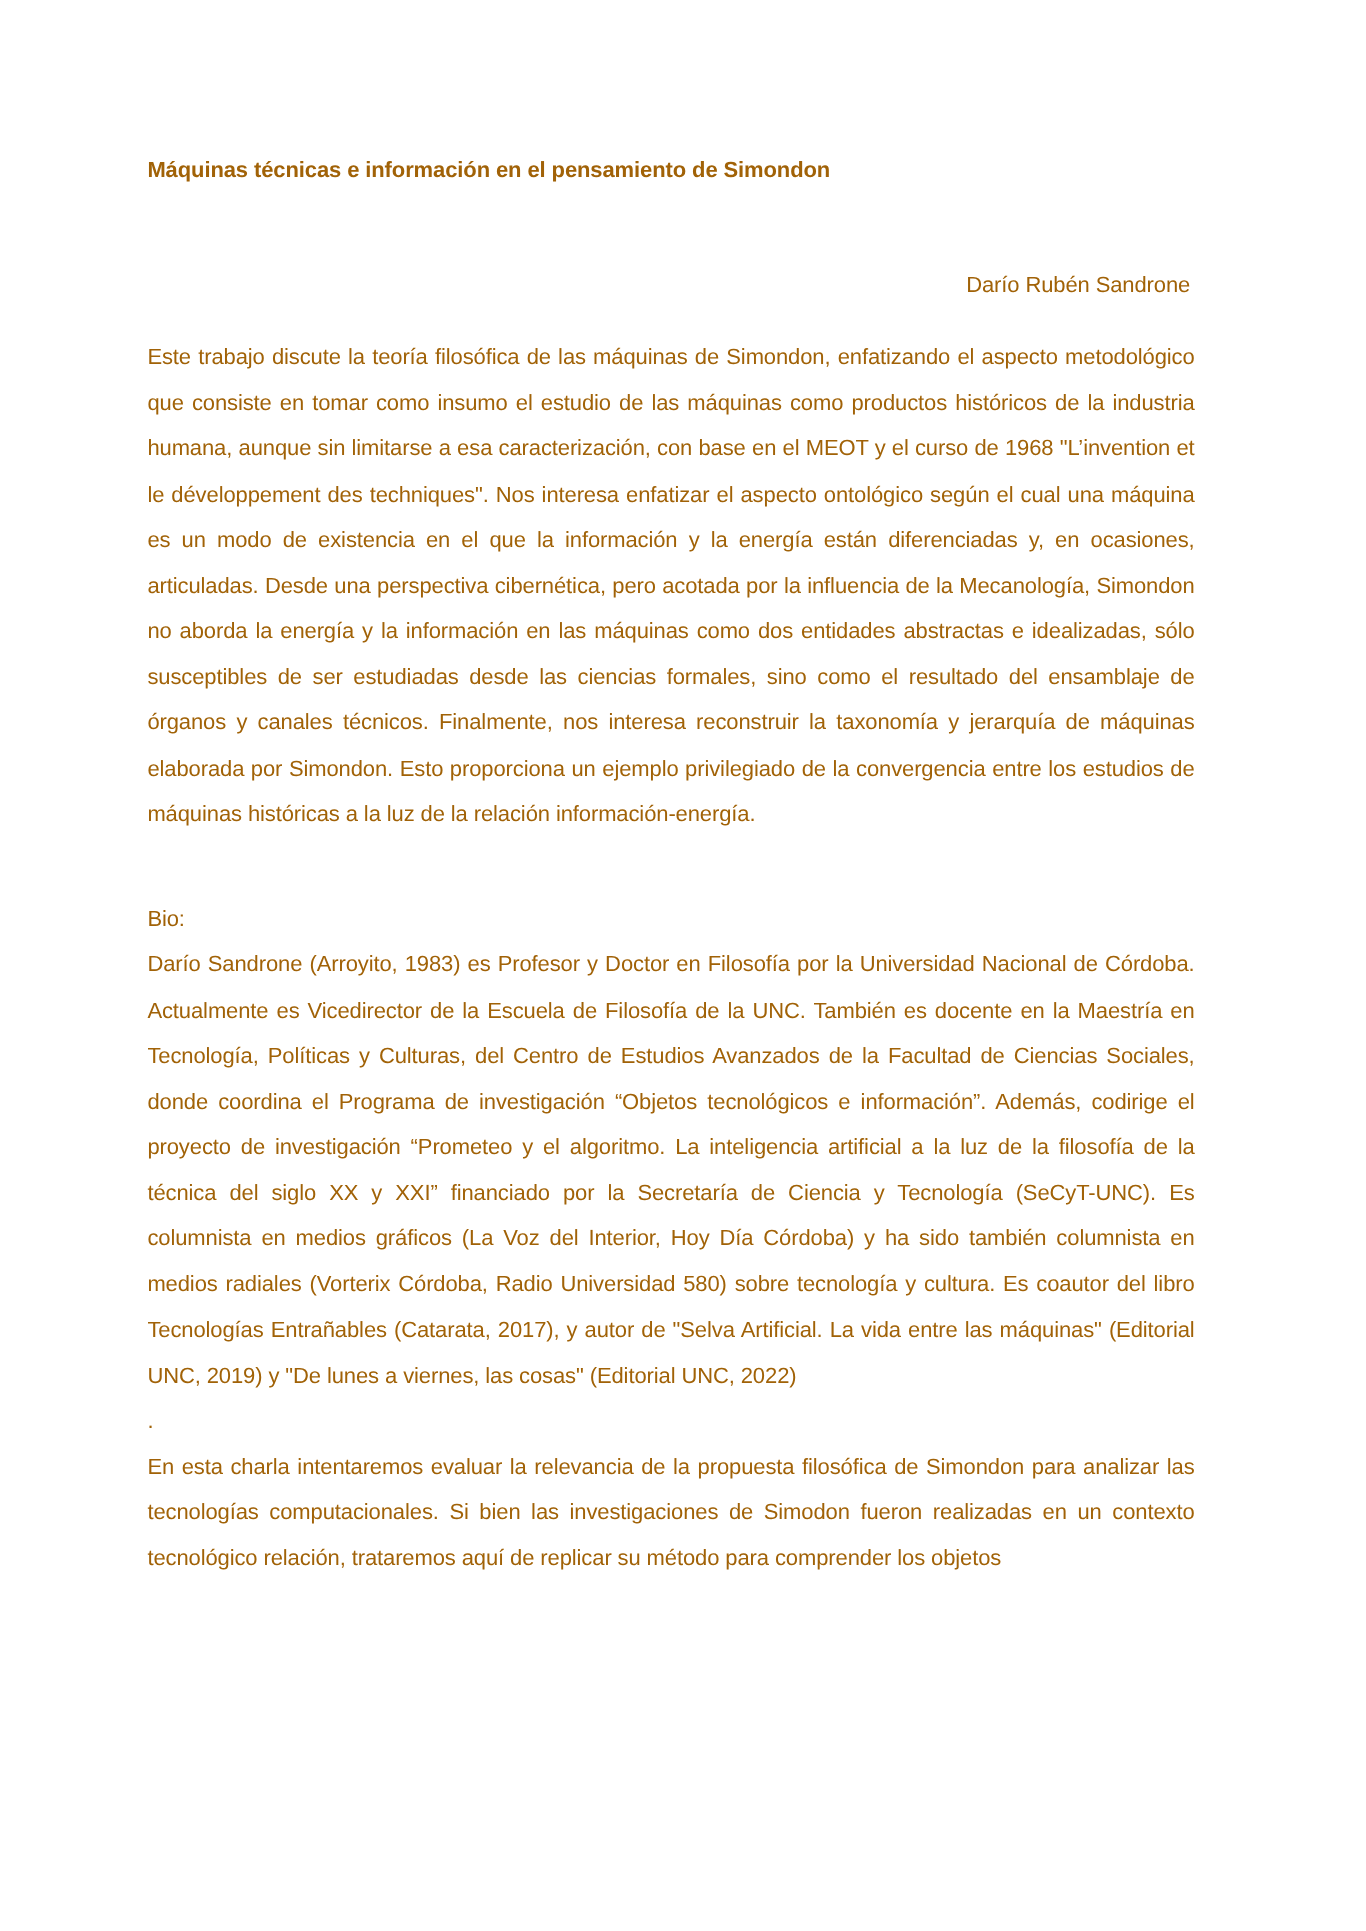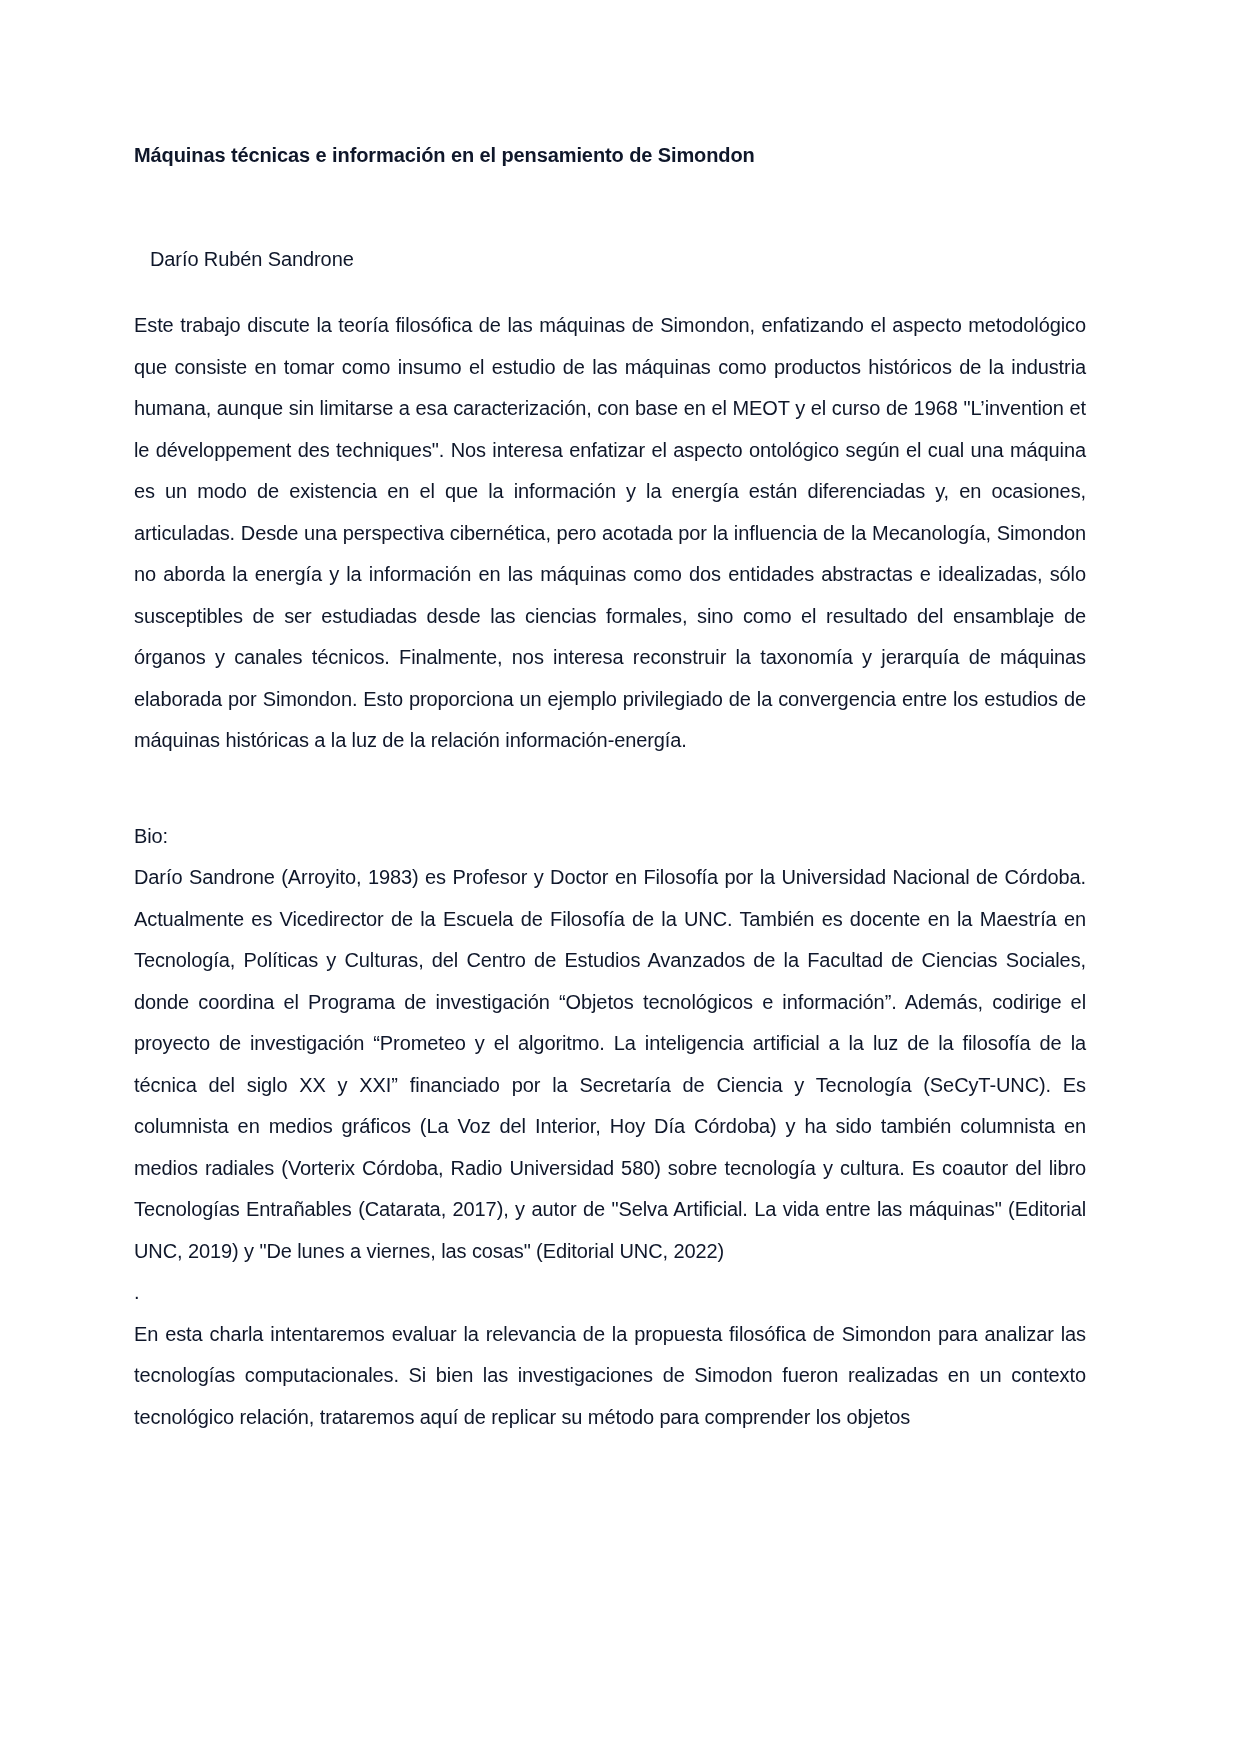--- a/index.html
+++ b/index.html
@@ -5,42 +5,42 @@
   html, body {
     margin: 0;
     padding: 0;
     background: #ffffff;
   }
   .page {
     position: relative;
     width: 1242px;
     height: 1755px;
     background: #ffffff;
-    color: #0f172a;
+    color: #a16207;
     font-family: "Liberation Sans", "DejaVu Sans", sans-serif;
     overflow: hidden;
   }
   .content {
     position: absolute;
     left: 134px;
     top: 135px;
     width: 952px;
     font-size: 20px;
     line-height: 41.5px;
     letter-spacing: -0.1px;
   }
   .doc-title {
     font-size: 20px;
     font-weight: 700;
     margin: 0;
     line-height: 41.5px;
   }
   .author-line {
-    text-align: left;
-    margin: 16px;
+    text-align: right;
+    margin: 4px;
   }
   .author-line.first {
     margin-top: 62px;
   }
   .para {
     text-align: justify;
     margin: 0;
   }
   .para.abstract-1 {
     margin-top: 25px;

